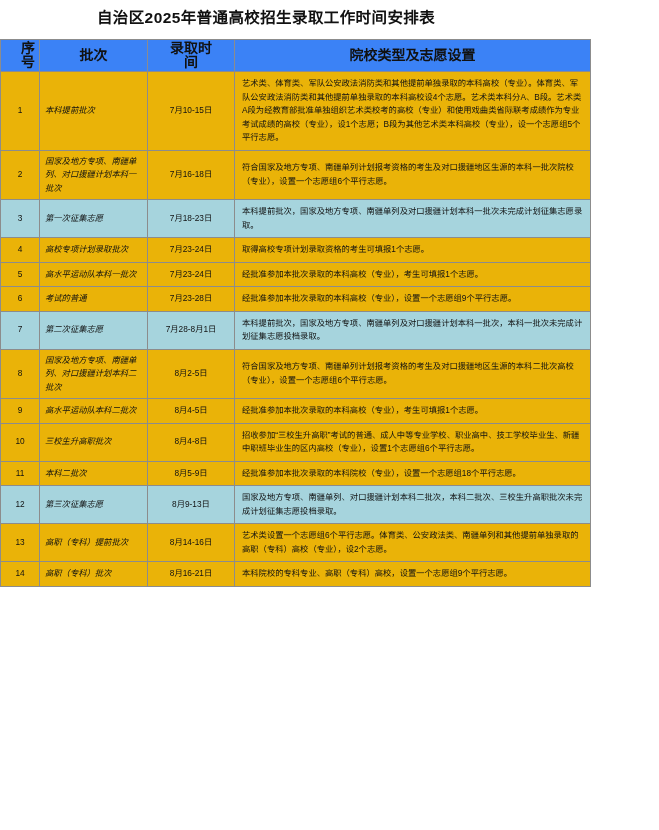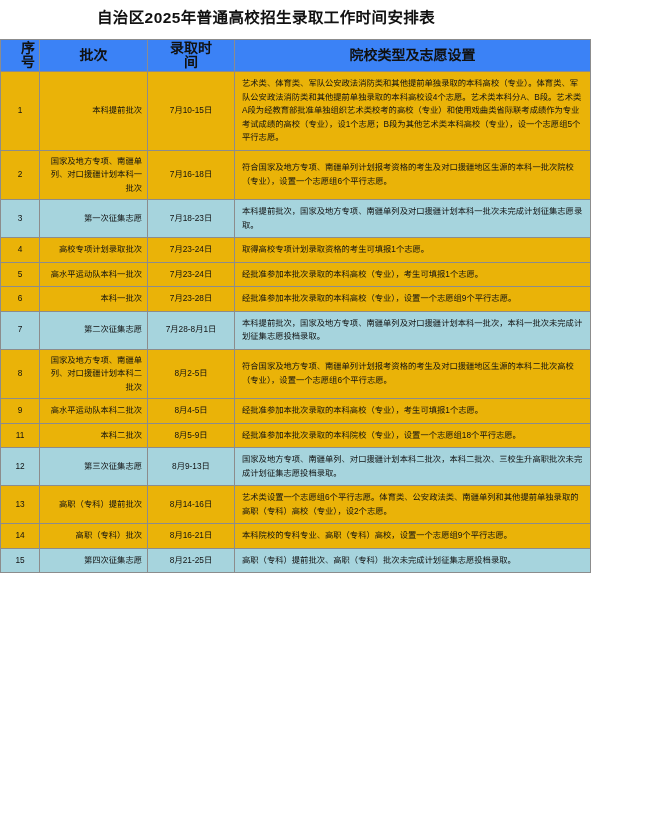--- a/index.html
+++ b/index.html
@@ -61,23 +61,24 @@
     font-size: 14px;
     padding: 2px 20px;
     background: #3b82f6;
   }
   td.cell-no {
     text-align: center;
     font-size: 8.5px;
     padding: 3px 1px;
   }
   td.cell-batch {
-    text-align: right;
+    text-align: left;
     padding: 4px 5px;
     line-height: 14px;
+    font-style: italic;
   }
   td.cell-date {
     text-align: center;
     padding: 3px 10px;
     font-size: 8.2px;
   }
   td.cell-desc {
     text-align: left;
     padding: 5px 6px 5px 7px;
     line-height: 14.2px;
@@ -139,21 +140,21 @@
             <td class="cell-desc">取得高校专项计划录取资格的考生可填报1个志愿。</td>
           </tr>
           <tr class="plain">
             <td class="cell-no">5</td>
             <td class="cell-batch">高水平运动队本科一批次</td>
             <td class="cell-date">7月23-24日</td>
             <td class="cell-desc">经批准参加本批次录取的本科高校（专业），考生可填报1个志愿。</td>
           </tr>
           <tr class="plain">
             <td class="cell-no">6</td>
-            <td class="cell-batch">本科一批次</td>
+            <td class="cell-batch">考试的普通</td>
             <td class="cell-date">7月23-28日</td>
             <td class="cell-desc">经批准参加本批次录取的本科高校（专业），设置一个志愿组9个平行志愿。</td>
           </tr>
           <tr class="highlight">
             <td class="cell-no">7</td>
             <td class="cell-batch">第二次征集志愿</td>
             <td class="cell-date">7月28-8月1日</td>
             <td class="cell-desc">本科提前批次，国家及地方专项、南疆单列及对口援疆计划本科一批次，本科一批次未完成计划征集志愿投档录取。</td>
           </tr>
           <tr class="plain">
@@ -162,20 +163,26 @@
             <td class="cell-date">8月2-5日</td>
             <td class="cell-desc">符合国家及地方专项、南疆单列计划报考资格的考生及对口援疆地区生源的本科二批次高校（专业），设置一个志愿组6个平行志愿。</td>
           </tr>
           <tr class="plain">
             <td class="cell-no">9</td>
             <td class="cell-batch">高水平运动队本科二批次</td>
             <td class="cell-date">8月4-5日</td>
             <td class="cell-desc">经批准参加本批次录取的本科高校（专业），考生可填报1个志愿。</td>
           </tr>
           <tr class="plain">
+            <td class="cell-no">10</td>
+            <td class="cell-batch">三校生升高职批次</td>
+            <td class="cell-date">8月4-8日</td>
+            <td class="cell-desc">招收参加“三校生升高职”考试的普通、成人中等专业学校、职业高中、技工学校毕业生、新疆中职班毕业生的区内高校（专业），设置1个志愿组6个平行志愿。</td>
+          </tr>
+          <tr class="plain">
             <td class="cell-no">11</td>
             <td class="cell-batch">本科二批次</td>
             <td class="cell-date">8月5-9日</td>
             <td class="cell-desc">经批准参加本批次录取的本科院校（专业），设置一个志愿组18个平行志愿。</td>
           </tr>
           <tr class="highlight">
             <td class="cell-no">12</td>
             <td class="cell-batch">第三次征集志愿</td>
             <td class="cell-date">8月9-13日</td>
             <td class="cell-desc">国家及地方专项、南疆单列、对口援疆计划本科二批次，本科二批次、三校生升高职批次未完成计划征集志愿投档录取。</td>
@@ -185,23 +192,17 @@
             <td class="cell-batch">高职（专科）提前批次</td>
             <td class="cell-date">8月14-16日</td>
             <td class="cell-desc">艺术类设置一个志愿组6个平行志愿。体育类、公安政法类、南疆单列和其他提前单独录取的高职（专科）高校（专业），设2个志愿。</td>
           </tr>
           <tr class="plain">
             <td class="cell-no">14</td>
             <td class="cell-batch">高职（专科）批次</td>
             <td class="cell-date">8月16-21日</td>
             <td class="cell-desc">本科院校的专科专业、高职（专科）高校，设置一个志愿组9个平行志愿。</td>
           </tr>
-          <tr class="highlight">
-            <td class="cell-no">15</td>
-            <td class="cell-batch">第四次征集志愿</td>
-            <td class="cell-date">8月21-25日</td>
-            <td class="cell-desc">高职（专科）提前批次、高职（专科）批次未完成计划征集志愿投档录取。</td>
-          </tr>
         </tbody>
     </table>
   </div>
 
 </div>
 
 </body></html>

